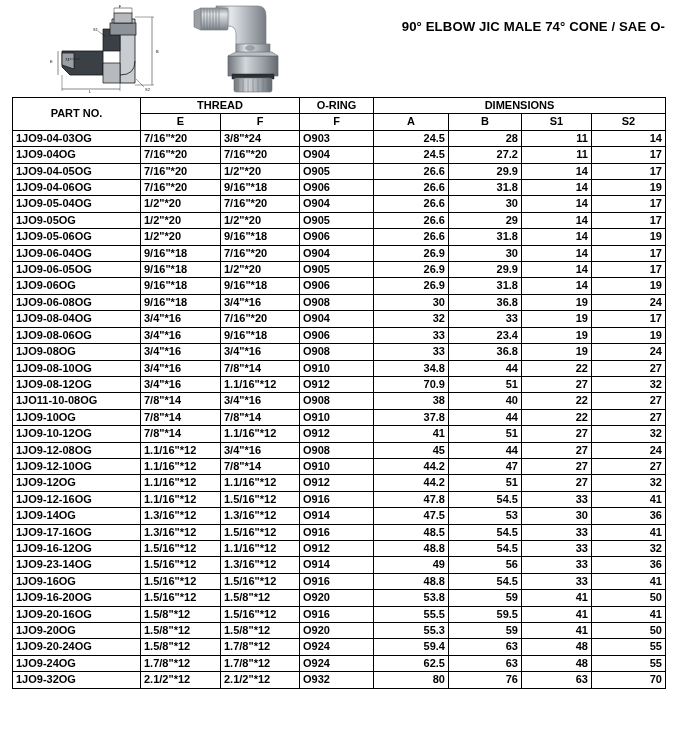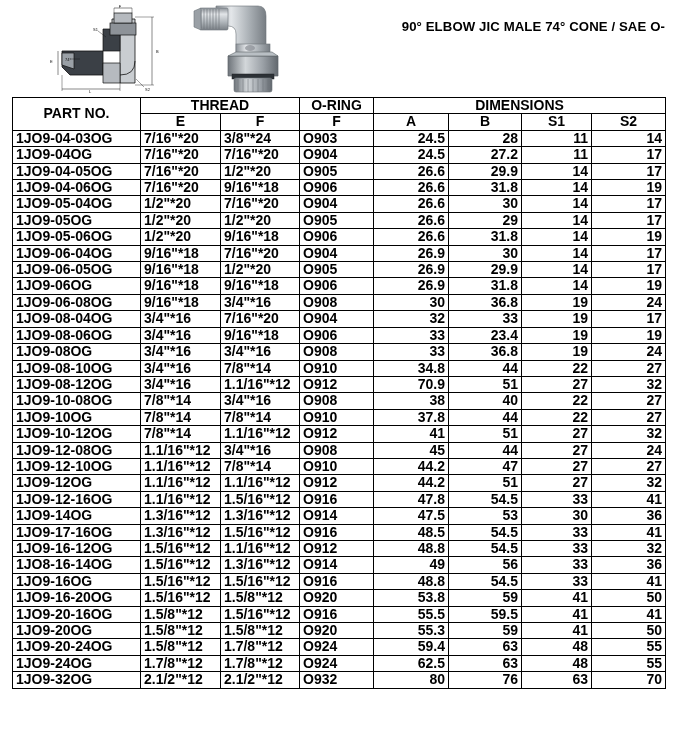--- a/index.html
+++ b/index.html
@@ -54,21 +54,21 @@
   #spec-table-wrap {
     position: absolute;
     left: 12px;
     top: 97px;
     width: 653px;
   }
   table.spec {
     border-collapse: collapse;
     table-layout: fixed;
     width: 653px;
-    font-size: 14px;
+    font-size: 11px;
     font-weight: bold;
   }
   table.spec th, table.spec td {
     border: 1px solid #000000;
     padding: 0px 3px;
     height: 15.4px;
     line-height: 15.4px;
     overflow: hidden;
     white-space: nowrap;
     font-weight: bold;
@@ -399,21 +399,21 @@
           <td class="txt">1JO9-08-12OG</td>
           <td class="txt">3/4"*16</td>
           <td class="txt">1.1/16"*12</td>
           <td class="txt">O912</td>
           <td class="num">70.9</td>
           <td class="num">51</td>
           <td class="num">27</td>
           <td class="num">32</td>
         </tr>
         <tr>
-          <td class="txt">1JO9-10-08OG</td>
+          <td class="txt">1JO11-10-08OG</td>
           <td class="txt">7/8"*14</td>
           <td class="txt">3/4"*16</td>
           <td class="txt">O908</td>
           <td class="num">38</td>
           <td class="num">40</td>
           <td class="num">22</td>
           <td class="num">27</td>
         </tr>
         <tr>
           <td class="txt">1JO9-10OG</td>
@@ -499,21 +499,21 @@
           <td class="txt">1JO9-16-12OG</td>
           <td class="txt">1.5/16"*12</td>
           <td class="txt">1.1/16"*12</td>
           <td class="txt">O912</td>
           <td class="num">48.8</td>
           <td class="num">54.5</td>
           <td class="num">33</td>
           <td class="num">32</td>
         </tr>
         <tr>
-          <td class="txt">1JO8-16-14OG</td>
+          <td class="txt">1JO9-23-14OG</td>
           <td class="txt">1.5/16"*12</td>
           <td class="txt">1.3/16"*12</td>
           <td class="txt">O914</td>
           <td class="num">49</td>
           <td class="num">56</td>
           <td class="num">33</td>
           <td class="num">36</td>
         </tr>
         <tr>
           <td class="txt">1JO9-16OG</td>

